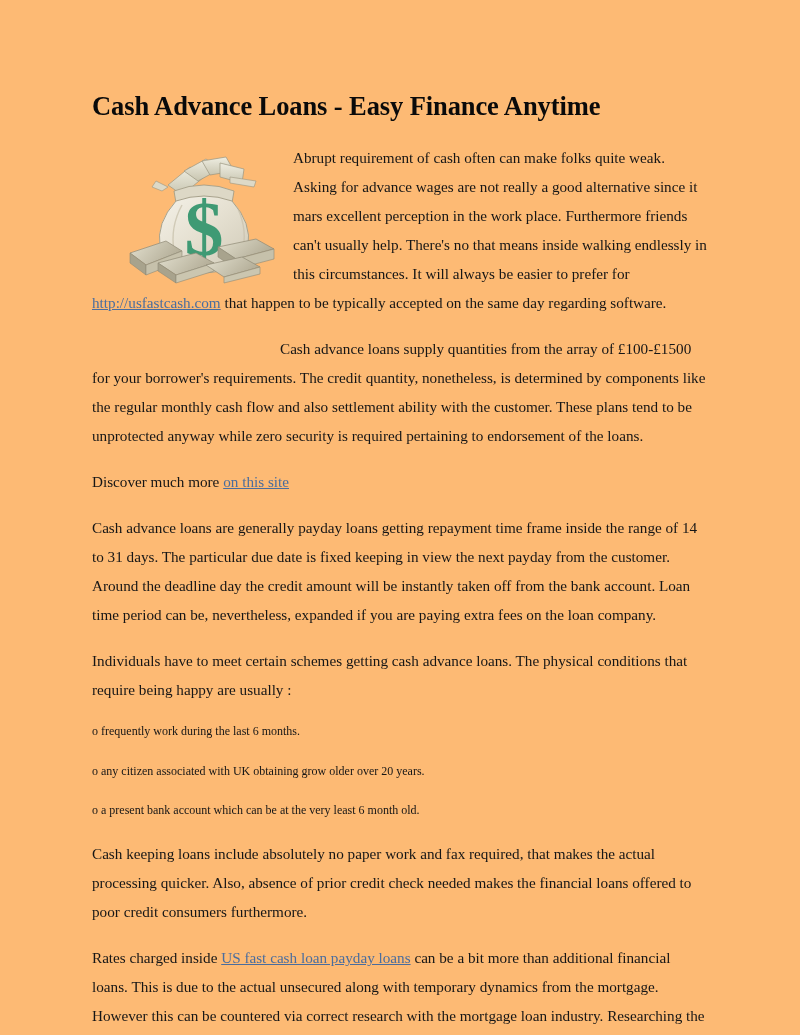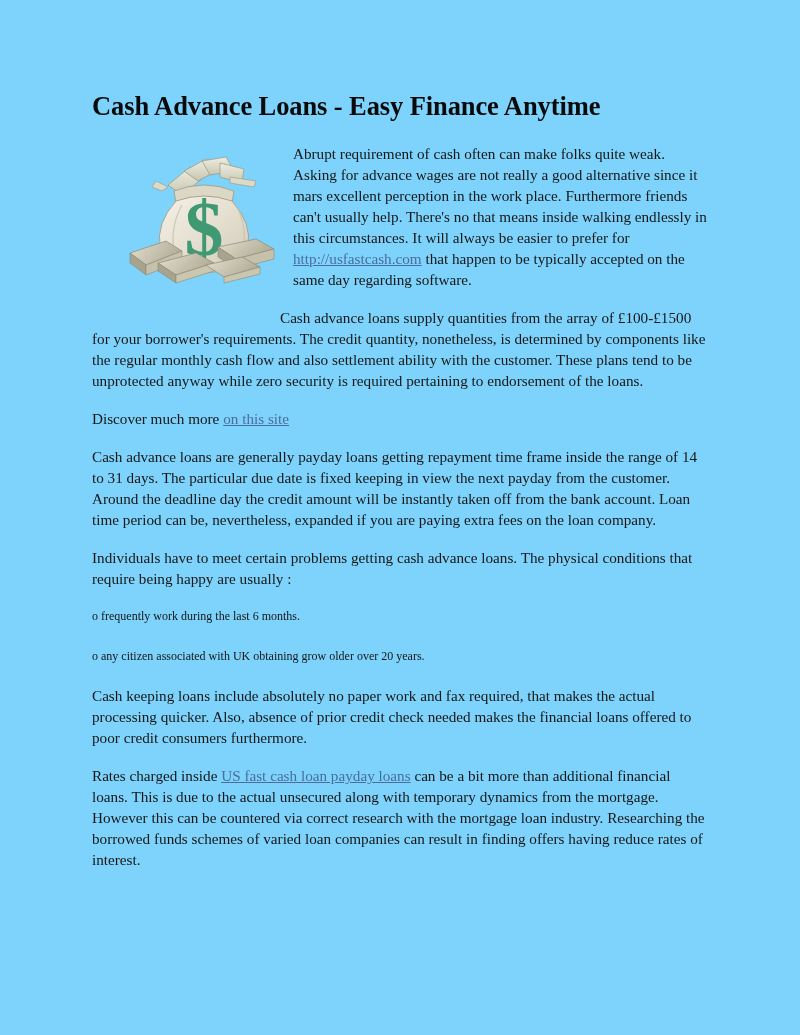--- a/index.html
+++ b/index.html
@@ -14,21 +14,21 @@
     overflow: hidden;
     font-family: "Liberation Serif", "DejaVu Serif", serif;
     color: #141414;
     -webkit-font-smoothing: antialiased;
   }
 
   .page {
     position: relative;
     width: 800px;
     height: 1035px;
-    background: #7dd3fc;
+    background: #fdba74;
     box-sizing: border-box;
   }
 
   .content {
     position: absolute;
     left: 92px;
     top: 90px;
     width: 616px;
   }
 
@@ -38,21 +38,21 @@
     font-weight: bold;
     line-height: 1.22;
     letter-spacing: -0.1px;
     margin: 0 0 21px 0;
     color: #0a0a0a;
     white-space: nowrap;
   }
 
   p.body-text {
     font-size: 15.2px;
-    line-height: 21px;
+    line-height: 29px;
     margin: 0 0 17px 0;
     color: #161616;
     text-align: left;
   }
 
   .para-indent::before {
     content: "";
     display: inline-block;
     width: 188px;
   }
@@ -162,27 +162,28 @@
     </div>
 
     <p class="body-text para-indent">Cash advance loans supply quantities from the array of £100-£1500 for your borrower's requirements. The credit quantity, nonetheless, is determined by components like the regular monthly cash flow and also settlement ability with the customer. These plans tend to be unprotected anyway while zero security is required pertaining to endorsement of the loans.</p>
 
     <p class="body-text">
       <span>Discover much more </span><a class="doclink" href="#">on this site</a>
     </p>
 
     <p class="body-text">Cash advance loans are generally payday loans getting repayment time frame inside the range of 14 to 31 days. The particular due date is fixed keeping in view the next payday from the customer. Around the deadline day the credit amount will be instantly taken off from the bank account. Loan time period can be, nevertheless, expanded if you are paying extra fees on the loan company.</p>
 
-    <p class="body-text">Individuals have to meet certain problems getting cash advance loans. The physical conditions that require being happy are usually :</p>
+    <p class="body-text">Individuals have to meet certain schemes getting cash advance loans. The physical conditions that require being happy are usually :</p>
 
     <p class="bullet-item">o frequently work during the last 6 months.</p>
 
 
     <p class="bullet-item">o any citizen associated with UK obtaining grow older over 20 years.</p>
 
+    <p class="bullet-item">o a present bank account which can be at the very least 6 month old.</p>
 
     <p class="body-text">Cash keeping loans include absolutely no paper work and fax required, that makes the actual processing quicker. Also, absence of prior credit check needed makes the financial loans offered to poor credit consumers furthermore.</p>
 
     <p class="body-text">
       <span>Rates charged inside </span><a class="doclink" href="#">US fast cash loan payday loans</a><span> can be a bit more than additional financial loans. This is due to the actual unsecured along with temporary dynamics from the mortgage. However this can be countered via correct research with the mortgage loan industry. Researching the borrowed funds schemes of varied loan companies can result in finding offers having reduce rates of interest.</span>
     </p>
 
   </div>
 </div>
 

